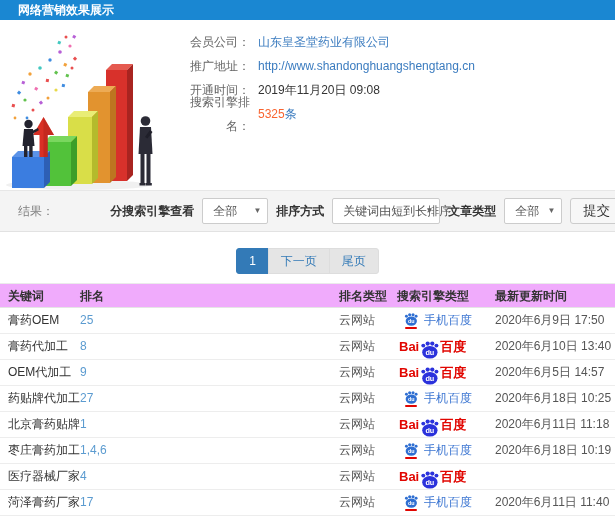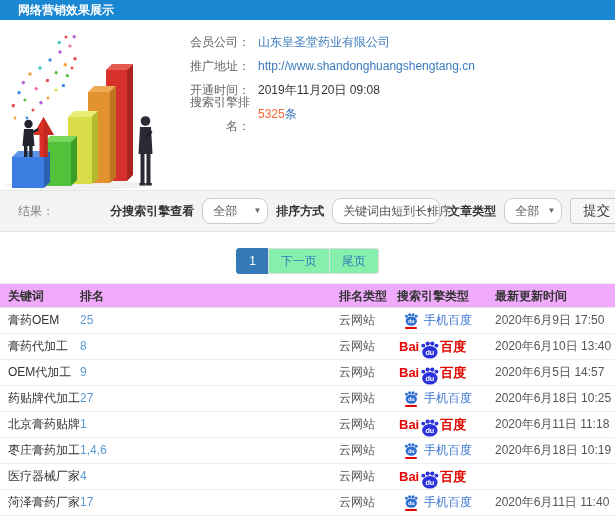--- a/index.html
+++ b/index.html
@@ -25,35 +25,35 @@
   .rank-unit{color:var(--link,#3a7bbf);}
   
   .filterbar{
     position:absolute;left:0;top:190px;width:615px;height:42px;box-sizing:border-box;
     background:#f4f4f4;border-top:1px solid #e7e7e7;border-bottom:1px solid #e2e2e2;
   }
   .result-label{position:absolute;left:18px;top:0;line-height:40px;color:#808080;}
   .controls{position:absolute;right:-8px;top:0;height:40px;display:flex;align-items:center;gap:8px;white-space:nowrap;}
   .ctl-label{font-weight:bold;color:#333;}
   .select{
-    position:relative;height:26px;line-height:24px;background:#fff;border:1px solid #ccc;border-radius:9px;
+    position:relative;height:26px;line-height:24px;background:#fff;border:1px solid #ccc;border-radius:2px;
     padding:0 20px 0 10px;color:#555;box-sizing:border-box;cursor:pointer;
   }
   .select .caret{position:absolute;right:6px;top:0;font-size:8px;color:#666;line-height:24px;}
   .sel-engine{width:66px;}
   .sel-sort{width:108px;}
   .sel-article{width:58px;}
   .submit-btn{
     height:26px;line-height:24px;padding:0 12px;background:#f7f7f7;border:1px solid #ccc;border-radius:3px;
     color:#333;box-sizing:border-box;cursor:pointer;
   }
   
   .pager{position:absolute;left:0;top:248px;width:615px;display:flex;justify-content:center;}
   .page-btn{
-    height:26px;line-height:24px;box-sizing:border-box;border:1px solid #ddd;background:#86efac;
+    height:26px;line-height:24px;box-sizing:border-box;border:1px solid #ddd;background:#e5e5e5;
     color:var(--pg,#337ab7);padding:0 12px;margin-left:-1px;cursor:pointer;
   }
   .page-btn.active{
     background:var(--pg,#337ab7);border-color:var(--pg,#337ab7);color:#fff;
     border-radius:3px 0 0 3px;padding:0 12px;margin-left:0;
   }
   .page-btn.last{border-radius:0 3px 3px 0;}
   
   .tablewrap{position:absolute;left:0;top:283px;width:615px;}
   .thead{

